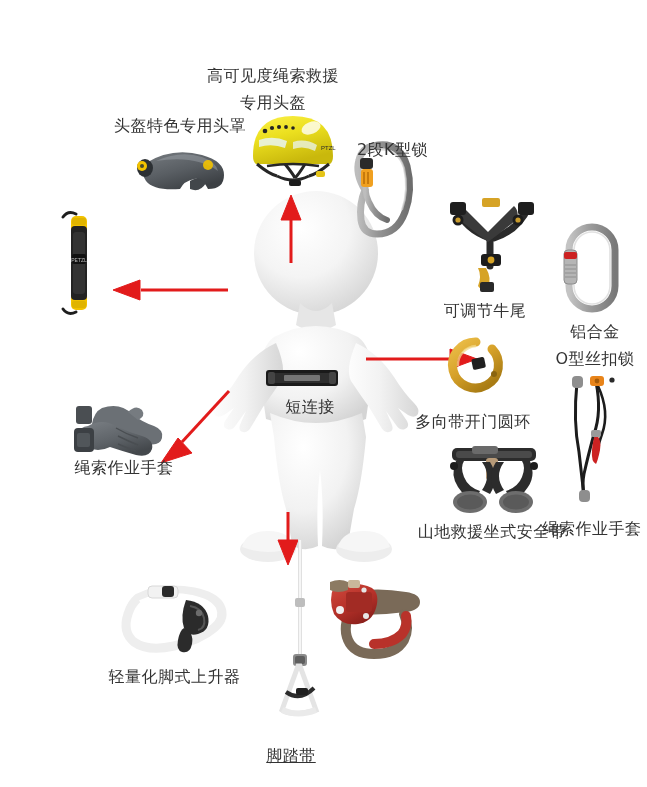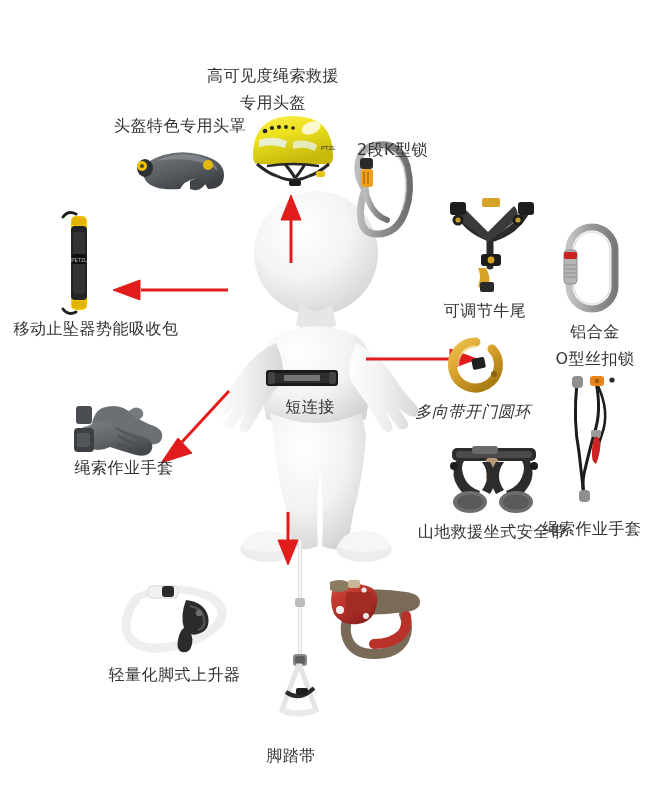--- a/index.html
+++ b/index.html
@@ -19,28 +19,28 @@
   .item{position:absolute;}
   svg{display:block;overflow:visible;}
 
   
   #lbl-helmet      {left:183px;top:62px;width:180px;}
   #lbl-visor       {left:105px;top:112px;width:150px;}
   #lbl-klock       {left:335px;top:112px;width:115px;margin-top:24px;}
   #lbl-chestharness{left:420px;top:297px;width:130px;}
   #lbl-oring       {left:540px;top:318px;width:110px;}
   #lbl-shockpack   {left:2px;top:315px;width:188px;}
-  #lbl-ring        {left:398px;top:398px;width:150px;font-style:italic;}
+  #lbl-ring        {left:398px;top:408px;width:150px;}
   #lbl-gloves      {left:54px;top:454px;width:140px;}
   #lbl-sitharness  {left:407px;top:518px;width:170px;}
   #lbl-cowstail    {left:540px;top:515px;width:104px;}
   #lbl-shortlink   {left:245px;top:393px;width:130px;}
-  #lbl-lightfoot   {left:92px;top:663px;width:165px;font-family:Liberation Mono, monospace;}
+  #lbl-lightfoot   {left:92px;top:663px;width:165px;}
   #lbl-footasc     {left:310px;top:663px;width:125px;}
-  #lbl-footloop    {left:237px;top:742px;width:108px;}
+  #lbl-footloop    {left:237px;top:742px;width:108px;text-decoration:underline;}
 </style>
 </head>
 <body>
 
 <div class="stage">
 
   <div class="item" style="left:196px;top:185px;">
     <svg width="240" height="370" viewBox="0 0 240 370">
       <defs>
         <radialGradient id="headG" cx="38%" cy="30%" r="72%">
@@ -378,21 +378,20 @@
     </svg>
   </div>
 
   <div class="lbl" id="lbl-helmet">高可见度绳索救援
 专用头盔</div>
   <div class="lbl" id="lbl-visor">头盔特色专用头罩</div>
   <div class="lbl" id="lbl-klock">2段K型锁</div>
   <div class="lbl" id="lbl-chestharness">可调节牛尾</div>
   <div class="lbl" id="lbl-oring">铝合金
 O型丝扣锁</div>
-  <div class="lbl" id="lbl-shockpack">移动止坠器势能吸收包</div>
   <div class="lbl" id="lbl-ring">多向带开门圆环</div>
   <div class="lbl" id="lbl-gloves">绳索作业手套</div>
   <div class="lbl" id="lbl-sitharness">山地救援坐式安全带</div>
   <div class="lbl" id="lbl-cowstail">绳索作业手套</div>
   <div class="lbl" id="lbl-shortlink">短连接</div>
   <div class="lbl" id="lbl-lightfoot">轻量化脚式上升器</div>
   <div class="lbl" id="lbl-footloop">脚踏带</div>
 
 </div>
 

